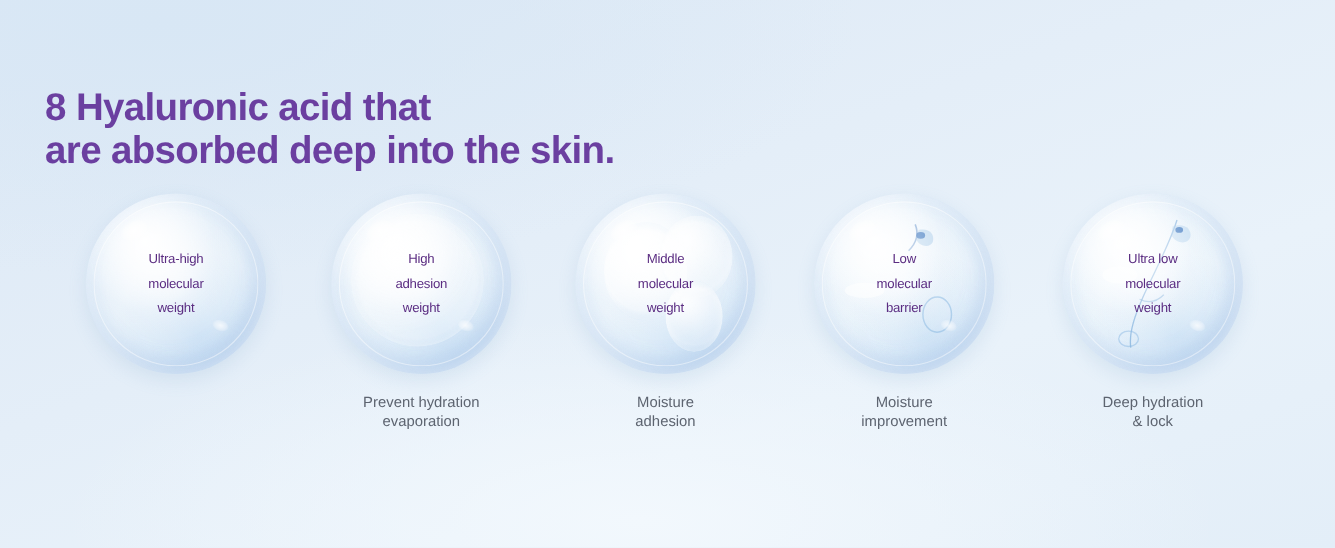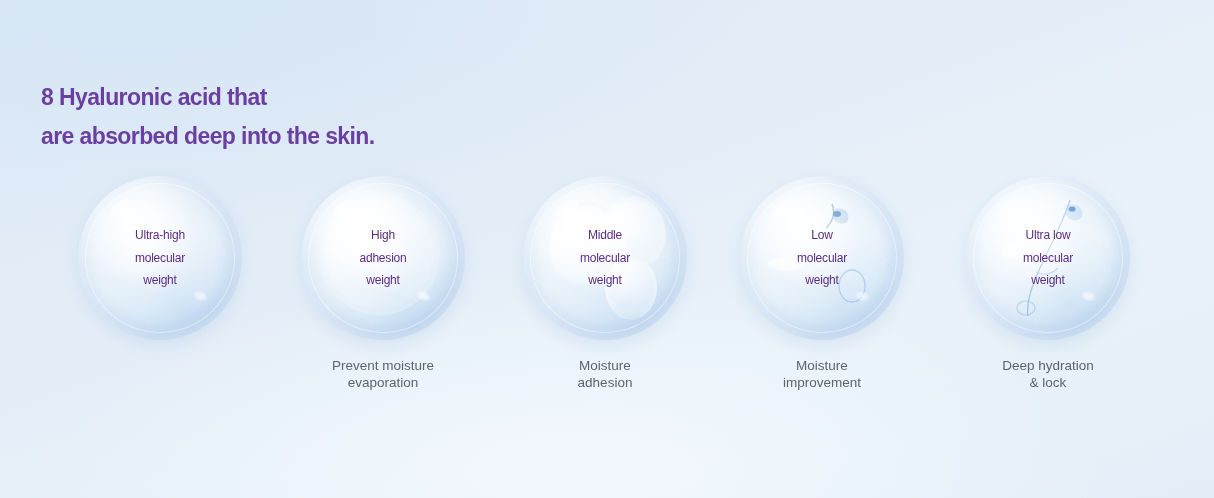--- a/index.html
+++ b/index.html
@@ -26,21 +26,21 @@
       radial-gradient(ellipse 90% 80% at 12% 4%, #d8e7f5 0%, rgba(216,231,245,0) 58%),
       linear-gradient(160deg, #dce8f5 0%, #e4eef8 42%, #e9f2fa 68%, #e3eef8 100%);
   }
 
   
   .headline {
     position: absolute;
     left: 41px;
     top: 78px;
     color: #6b3fa0;
-    font-size: 23px;
+    font-size: 35px;
     font-weight: bold;
     line-height: 39px;
     letter-spacing: -0.6px;
     white-space: pre;
   }
 
   
   .bubble-row {
     position: absolute;
     left: 0;
@@ -199,21 +199,21 @@
 
     <div class="bubble-item" style="left:283px;">
       <div class="bubble">
         <div class="lobe" style="left:11%;top:11%;width:74%;height:74%;opacity:.85;"></div>
         <div class="spec"></div>
         <div class="spec small"></div>
       </div>
       <div class="bubble-label">High
 adhesion
 weight</div>
-      <div class="bubble-caption">Prevent moisture
+      <div class="bubble-caption">Prevent hydration
 evaporation</div>
     </div>
 
     <div class="bubble-item" style="left:505px;">
       <div class="bubble">
         <div class="lobe a"></div>
         <div class="lobe b"></div>
         <div class="lobe c"></div>
         <div class="spec"></div>
       </div>
@@ -231,21 +231,21 @@
           <path d="M95 33 C104 31, 110 36, 108 44 C105 50, 96 48, 93 42 Z" fill="#9cc4e6" opacity=".5"></path>
           <ellipse cx="97" cy="38" rx="4" ry="3" fill="#2f6bb8" opacity=".75"></ellipse>
           <ellipse cx="46" cy="88" rx="18" ry="7" fill="#ffffff" opacity=".55"></ellipse>
           <ellipse cx="112" cy="110" rx="13" ry="16" fill="none" stroke="#8fbce3" stroke-width="1.3" opacity=".6"></ellipse>
         </svg>
         <div class="spec"></div>
         <div class="spec small"></div>
       </div>
       <div class="bubble-label">Low
 molecular
-weight</div>
+barrier</div>
       <div class="bubble-caption">Moisture
 improvement</div>
     </div>
 
     <div class="bubble-item" style="left:948px;">
       <div class="bubble">
         <svg class="wisp" viewBox="0 0 164 164" width="164" height="164">
           <path d="M104 24 C98 44, 86 66, 74 92 C66 110, 60 126, 62 140" stroke="#5f9bd4" stroke-width="1.2" fill="none" opacity=".55"></path>
           <path d="M100 30 C110 26, 118 32, 116 40 C113 47, 103 45, 99 38 Z" fill="#a8cdeb" opacity=".45"></path>
           <ellipse cx="106" cy="33" rx="3.5" ry="2.6" fill="#2f6bb8" opacity=".7"></ellipse>

